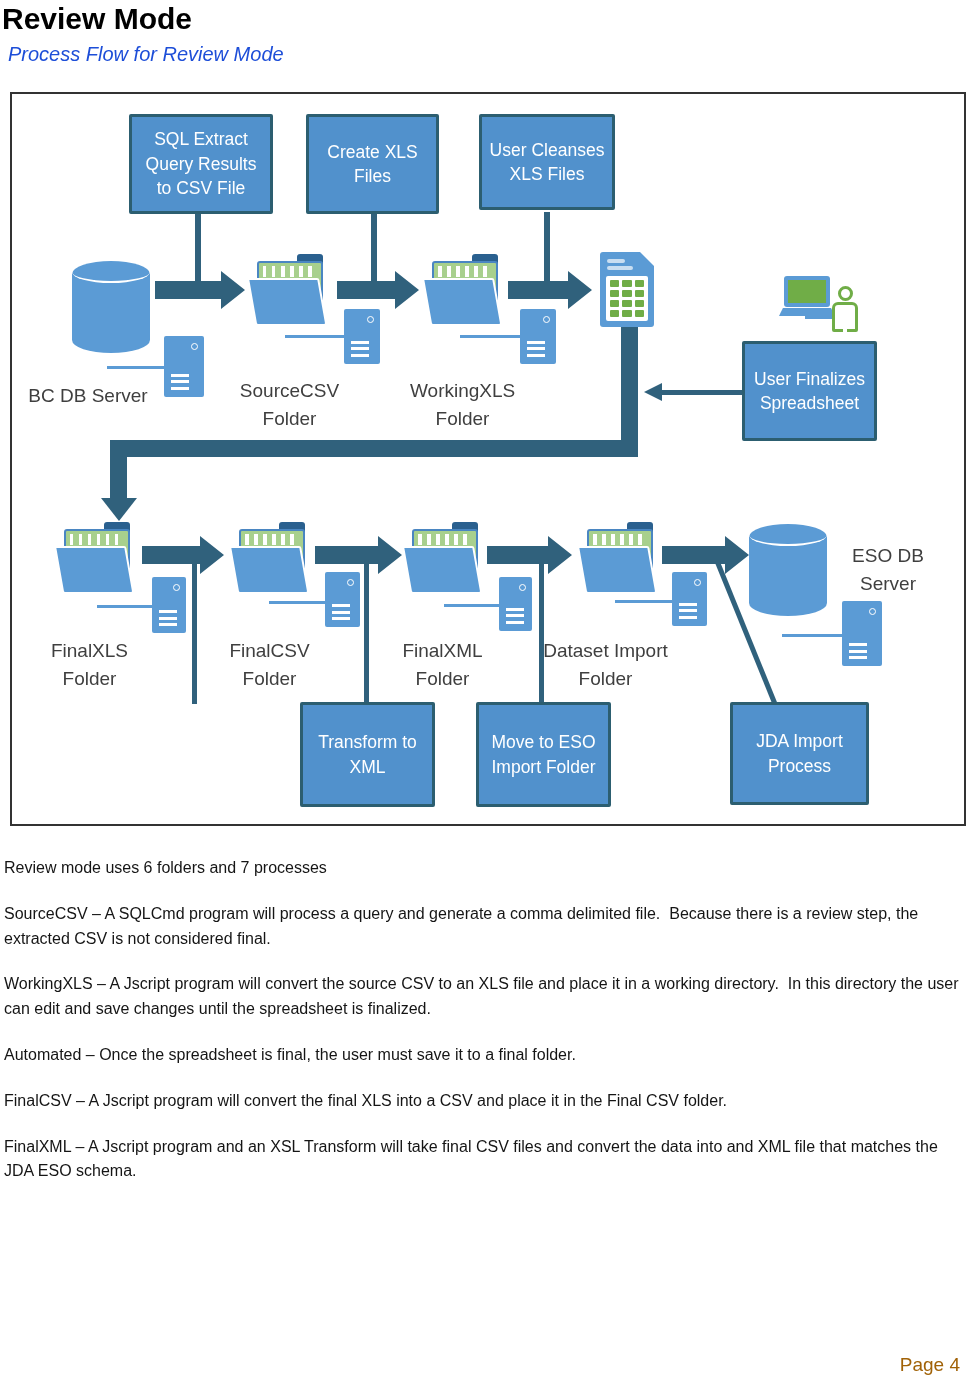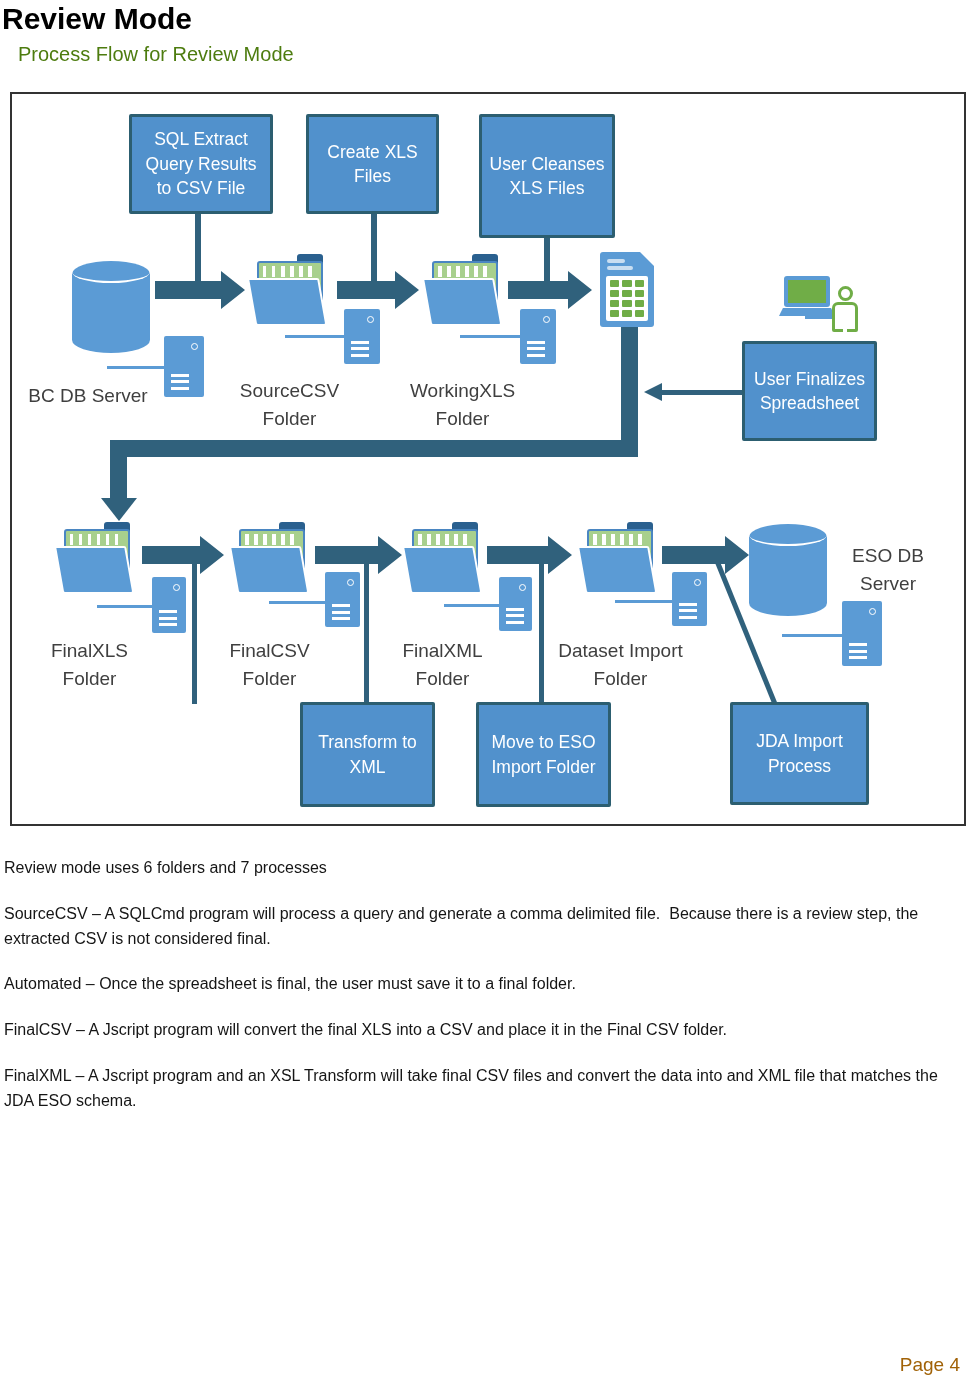--- a/index.html
+++ b/index.html
@@ -4,21 +4,21 @@
 <style>
   :root{
     --box-fill:#5191CC; --box-border:#2C5E70; --connector:#30617C;
     --icon-blue:#5B9BD5; --file-green:#A8D08D; --icon-green:#70AD47;
     --tab-navy:#2A608F; --label-text:#3F3F3F; --body-text:#151515;
   }
   html,body{margin:0;padding:0;background:#fff;}
   body{width:974px;height:1389px;overflow:hidden;font-family:"Liberation Sans",sans-serif;}
   .page{position:relative;width:974px;height:1389px;}
   h1.title{margin:2px 0 0 2px;font-size:30px;line-height:1.1;color:#000;font-weight:bold;}
-  .subtitle{margin:8px 0 0 18px;font-size:20px;color:#4d7c0f;}
+  .subtitle{margin:8px 0 0 8px;font-size:20px;color:#1d4ed8;font-style:italic;}
   
   .diagram{position:relative;margin:26px 0 0 10px;width:952px;height:730px;
            border:2px solid #333;background:#fff;box-sizing:content-box;}
   .diagram svg{position:absolute;left:0;top:0;z-index:1;}
   .pbox{position:absolute;z-index:3;display:flex;align-items:center;justify-content:center;
         text-align:center;background:var(--box-fill);border:3px solid var(--box-border);
         border-radius:2px;color:#fff;font-size:17.5px;line-height:1.4;padding:2px 4px;
         box-sizing:border-box;}
   .dlabel{position:absolute;z-index:3;text-align:center;font-size:19px;
           color:var(--label-text);line-height:1.45;}
@@ -110,21 +110,21 @@
 
         <rect x="180" y="470" width="5" height="140"></rect>
         <rect x="352" y="470" width="5" height="140"></rect>
         <rect x="527" y="470" width="5" height="140"></rect>
         <line x1="705" y1="467" x2="763" y2="610" stroke-width="5" style="stroke:var(--connector)"></line>
       </g>
     </svg>
 
     <div class="pbox" style="left:117px;top:20px;width:144px;height:100px">SQL Extract Query Results to CSV File</div>
     <div class="pbox" style="left:294px;top:20px;width:133px;height:100px">Create XLS Files</div>
-    <div class="pbox" style="left:467px;top:20px;width:136px;height:124px">User Cleanses XLS Files</div>
+    <div class="pbox" style="left:467px;top:20px;width:136px;height:96px">User Cleanses XLS Files</div>
     <div class="pbox" style="left:730px;top:247px;width:135px;height:100px">User Finalizes Spreadsheet</div>
     <div class="pbox" style="left:288px;top:608px;width:135px;height:105px">Transform to XML</div>
     <div class="pbox" style="left:464px;top:608px;width:135px;height:105px">Move to ESO Import Folder</div>
     <div class="pbox" style="left:718px;top:608px;width:139px;height:103px">JDA Import Process</div>
 
     <div class="icon cyl" style="left:60px;top:167px;width:78px;height:92px">
         <div class="cyl-top"></div>
       </div>
     <div class="icon server" style="left:152px;top:242px;width:40px;height:61px"></div>
     <div class="shelf" style="left:95px;top:272px;width:57px"></div>
@@ -218,34 +218,35 @@
 
     <div class="icon folder" style="left:563px;top:428px">
       <div class="f-tab"></div>
       <div class="f-file">
           <div class="f-dashes"></div>
         </div>
       <div class="f-front"></div>
     </div>
     <div class="icon server" style="left:660px;top:478px;width:35px;height:54px"></div>
     <div class="shelf" style="left:603px;top:506px;width:57px"></div>
-    <div class="dlabel" style="left:541px;top:543px;width:135px">Dataset Import Folder</div>
+    <div class="dlabel" style="left:526px;top:543px;width:135px">Dataset Import Folder</div>
 
     <div class="icon cyl" style="left:737px;top:430px;width:78px;height:92px">
         <div class="cyl-top"></div>
       </div>
     <div class="dlabel" style="left:826px;top:448px;width:100px">ESO DB Server</div>
     <div class="icon server" style="left:830px;top:507px;width:40px;height:65px"></div>
     <div class="shelf" style="left:770px;top:540px;width:60px"></div>
 
   </div>
 
   <div class="bodytext">
     <p>Review mode uses 6 folders and 7 processes</p>
     <p>SourceCSV – A SQLCmd program will process a query and generate a comma delimited file.  Because there is a review step, the extracted CSV is not considered final.</p>
+    <p>WorkingXLS – A Jscript program will convert the source CSV to an XLS file and place it in a working directory.  In this directory the user can edit and save changes until the spreadsheet is finalized.</p>
     <p>Automated – Once the spreadsheet is final, the user must save it to a final folder.</p>
     <p>FinalCSV – A Jscript program will convert the final XLS into a CSV and place it in the Final CSV folder.</p>
     <p>FinalXML – A Jscript program and an XSL Transform will take final CSV files and convert the data into and XML file that matches the JDA ESO schema.</p>
   </div>
 
   <div class="pagenum">Page 4</div>
 
 </div>
 
 </body></html>

